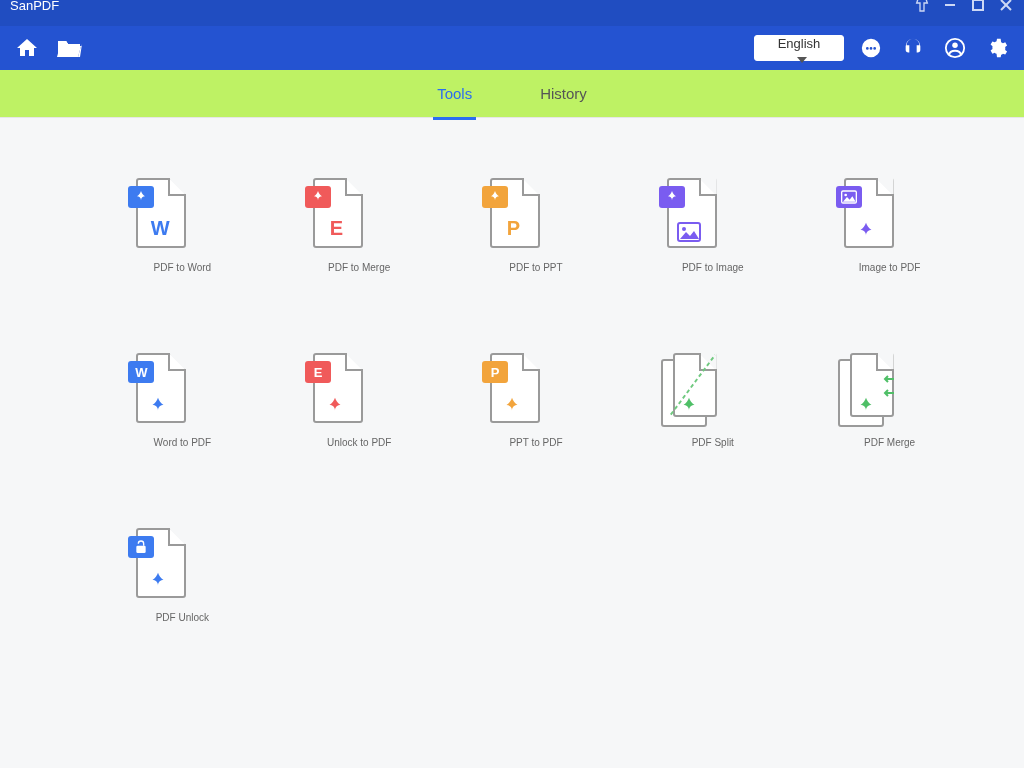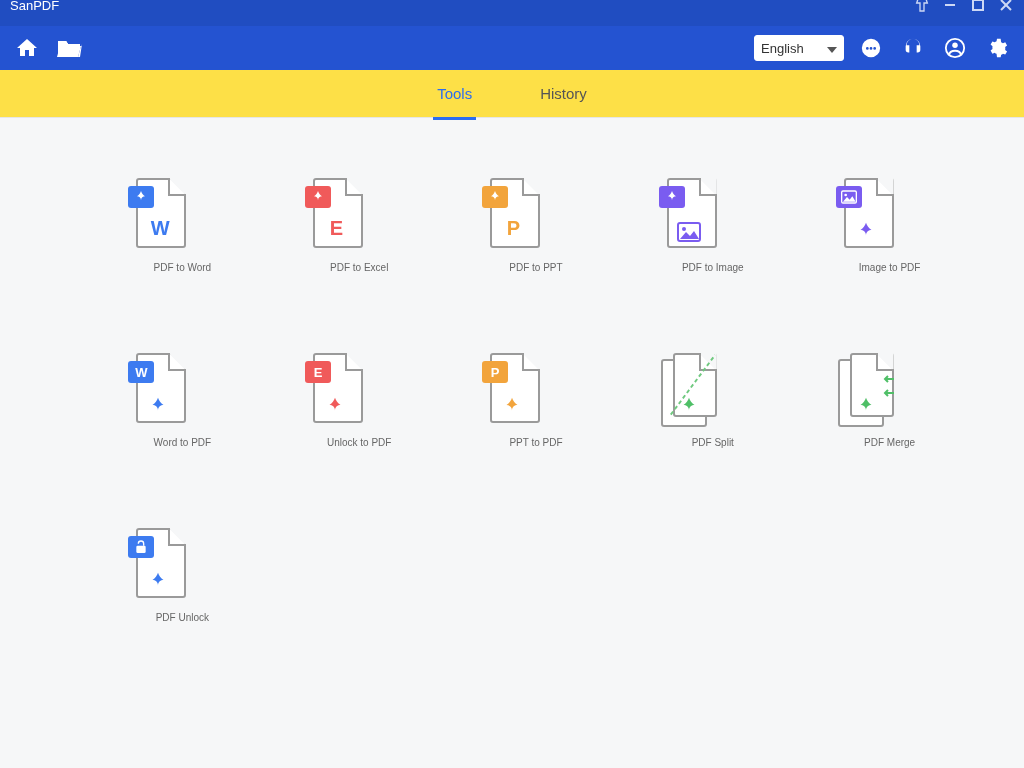--- a/index.html
+++ b/index.html
@@ -30,26 +30,26 @@
   .toolbar .right { display: flex; gap: 12px; align-items: center; }
   .toolbar .icon-btn {
     width: 30px; height: 30px; display: flex; align-items:center; justify-content:center;
     cursor: pointer;
   }
   .toolbar svg { fill: #fff; }
   .lang-select {
     background: #fff; border: 1px solid #fff; border-radius: 3px;
     height: 26px; min-width: 90px; padding: 0 6px;
     display: flex; align-items: center; justify-content: space-between;
-    font-size: 13px; color: #333; cursor: pointer;
+    font-size: 13px; color: #333; cursor: pointer; flex-direction: column;
   }
   .lang-select .caret { margin-left: 6px; }
 
   .tabbar {
-    height: 48px; background: #fde047; border-bottom: 1px solid #e6e6e6;
+    height: 48px; background: #bef264; border-bottom: 1px solid #e6e6e6;
     display: flex; align-items: center; justify-content: center; gap: 60px;
     font-size: 15px;
   }
   .tab { color: #555; cursor: pointer; padding: 6px 4px; position: relative; }
   .tab.active { color: #2b6df0; }
   .tab.active::after {
     content: ""; position: absolute; left: 0; right: 0; bottom: -12px;
     height: 3px; background: #2b6df0;
   }
 
@@ -230,21 +230,21 @@
       <div class="page"></div>
           <div class="foldline"></div>
       <div class="badge c-red">
             <svg width="16" height="16" viewBox="0 0 24 24" fill="#fff">
               <path d="M12 3c-1 3-3 6-6 8 3 0 6 2 6 6 0-4 3-6 6-6-3-2-5-5-6-8z"></path>
             </svg>
           </div>
       <div class="sub t-red">E</div>
 
     </div>
-    <div class="label">PDF to Excel</div>
+    <div class="label">PDF to Merge</div>
       </div>
       <div class="tool-item">
     <div class="file-icon ">
       <div class="page"></div>
           <div class="foldline"></div>
       <div class="badge c-orange">
             <svg width="16" height="16" viewBox="0 0 24 24" fill="#fff">
               <path d="M12 3c-1 3-3 6-6 8 3 0 6 2 6 6 0-4 3-6 6-6-3-2-5-5-6-8z"></path>
             </svg>
           </div>

